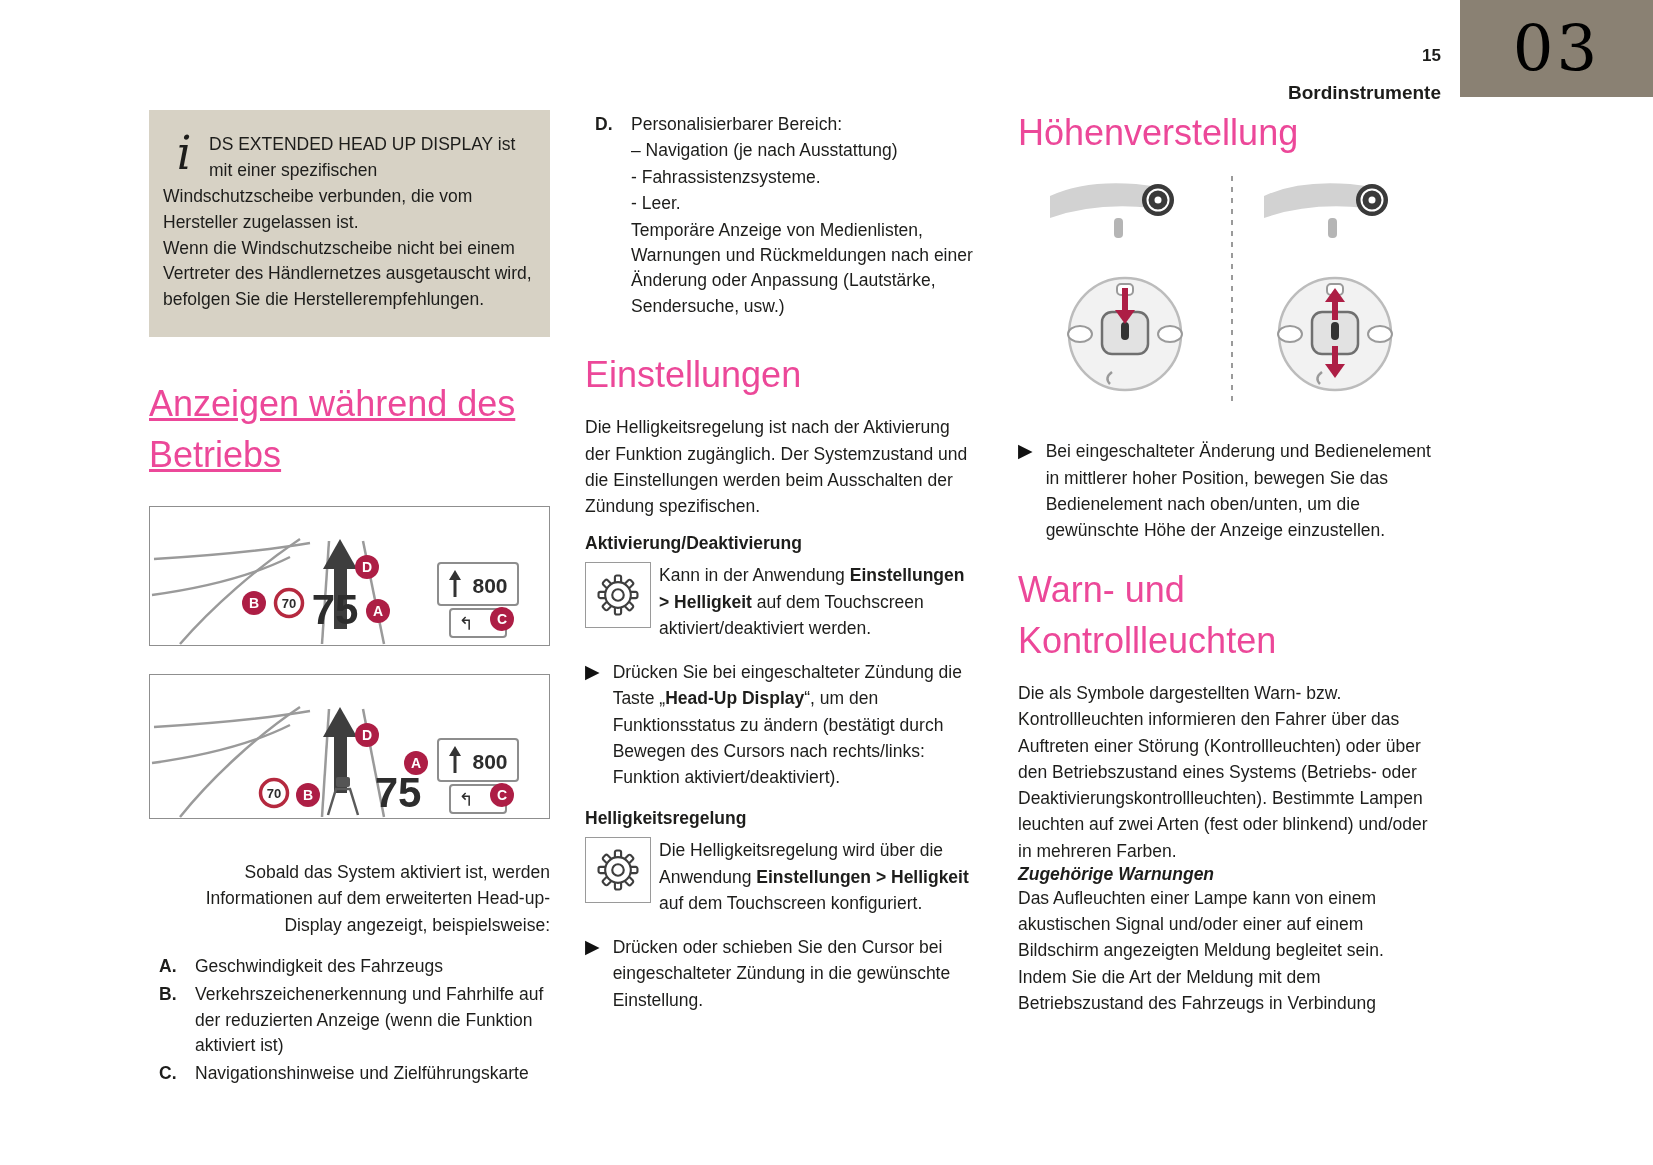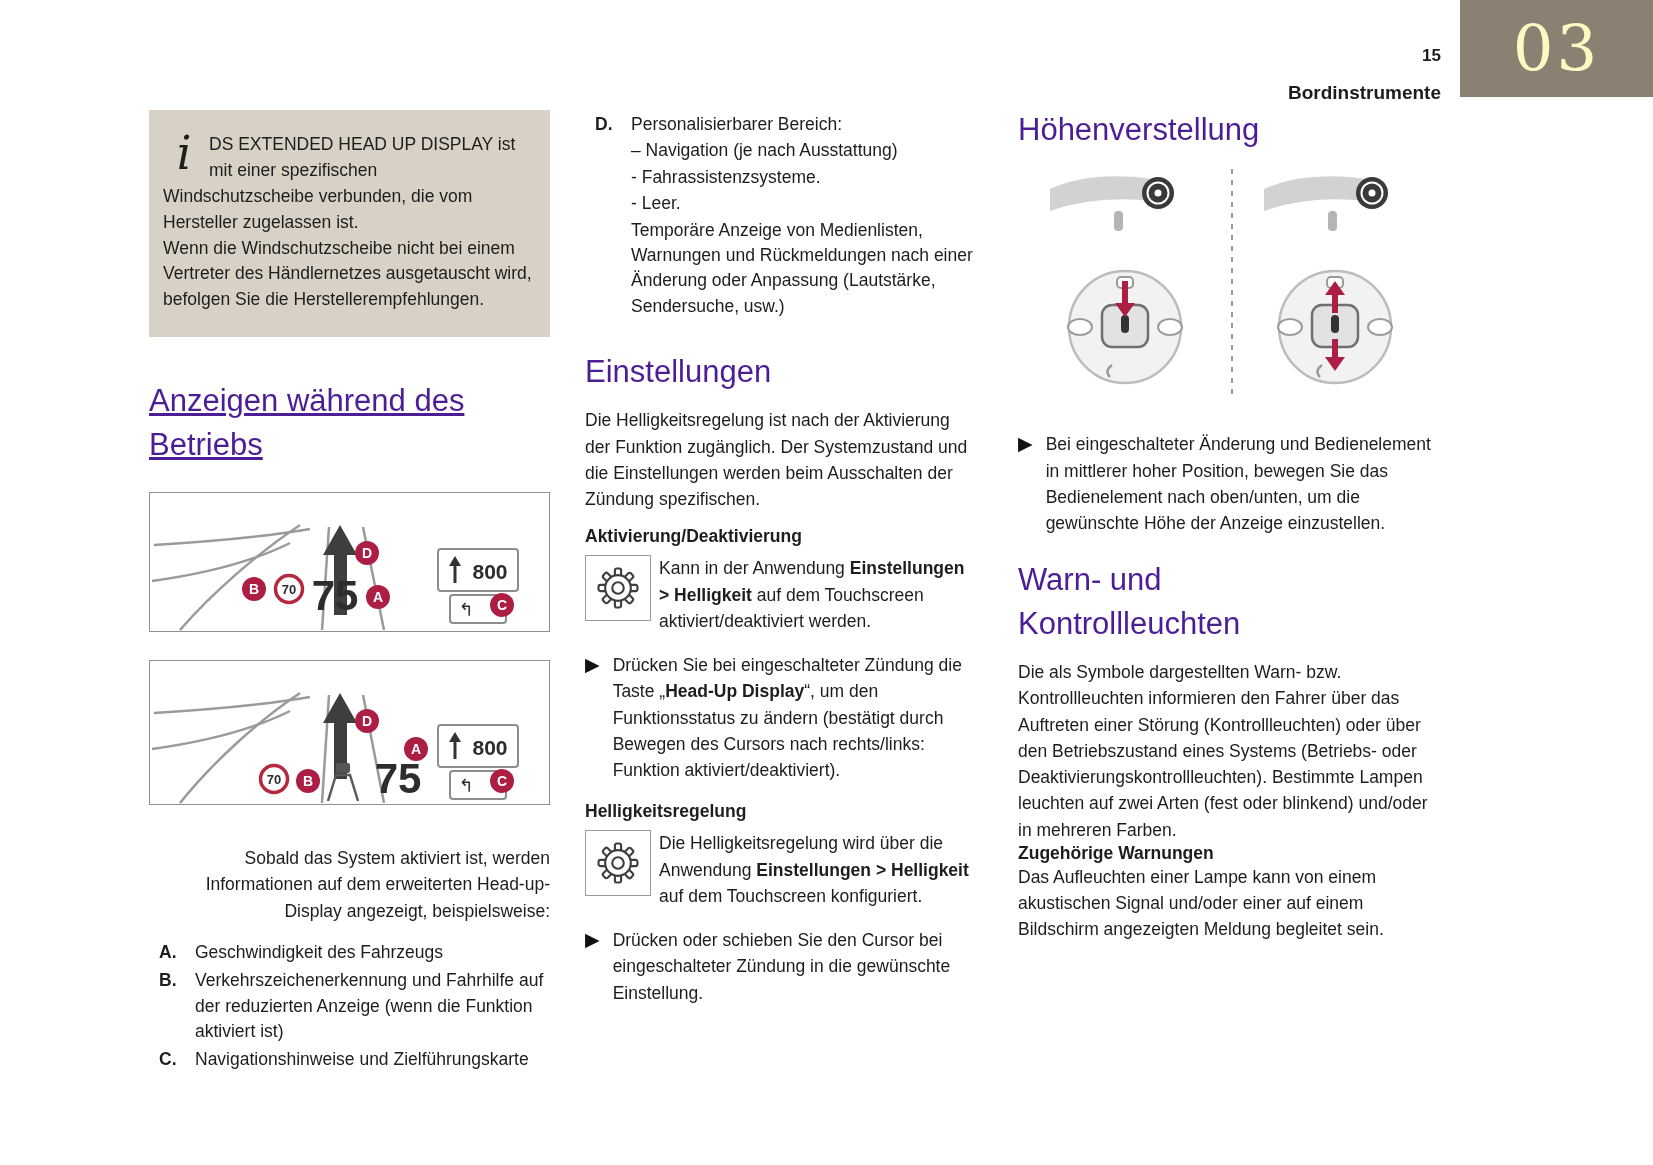--- a/index.html
+++ b/index.html
@@ -7,36 +7,36 @@
   html,body { background:#fff; }
   .page {
     position:relative; width:1653px; height:1165px; background:#fff;
     font-family:"Liberation Sans","DejaVu Sans",sans-serif;
     color:#1d1d1b; overflow:hidden;
   }
 
   
   .chapter-tab {
     position:absolute; top:0; right:0; width:193px; height:97px;
-    background:var(--tab-bg,#8a8173); color:#fef9c3;
+    background:var(--tab-bg,#8a8173); color:#000000;
     display:flex; align-items:center; justify-content:center;
     font-family:"DejaVu Serif",serif; font-size:64px; letter-spacing:3px;
   }
   .page-number { position:absolute; top:46px; right:212px; font-size:17px; font-weight:700; }
   .chapter-title { position:absolute; top:82px; right:212px; font-size:19px; font-weight:700; }
 
   
   .col { position:absolute; }
   .col-left  { left:149px; top:110px; width:401px; }
   .col-mid   { left:585px; top:112px; width:392px; }
   .col-right { left:1018px; top:108px; width:428px; }
 
   
   p, .body-text { font-size:17.5px; line-height:1.5; }
-  h2 { font-size:31px; font-weight:400; line-height:1.4; color:#4c1d95; }
+  h2 { font-size:36px; font-weight:400; line-height:1.4; color:#ec4899; }
   .subhead { font-size:17.5px; font-weight:700; margin:14px 0 4px; }
 
   
   .info-box {
     background:var(--info-bg,#d7d2c5);
     padding:22px 18px 24px 14px;
     font-size:17.5px; line-height:1.48;
   }
   .info-icon {
     float:left; width:42px; text-align:center;
@@ -354,17 +354,18 @@
     </div>
 
     <div class="bullet-row">
       <span class="bullet-icon">▶</span>
       <div class="bullet-text">Bei eingeschalteter Änderung und Bedienelement in mittlerer hoher Position, bewegen Sie das Bedienelement nach oben/unten, um die gewünschte Höhe der Anzeige einzustellen.</div>
     </div>
 
     <h2 class="h-warn">Warn- und Kontrollleuchten</h2>
 
     <p>Die als Symbole dargestellten Warn- bzw. Kontrollleuchten informieren den Fahrer über das Auftreten einer Störung (Kontrollleuchten) oder über den Betriebszustand eines Systems (Betriebs- oder Deaktivierungskontrollleuchten). Bestimmte Lampen leuchten auf zwei Arten (fest oder blinkend) und/oder in mehreren Farben.</p>
-    <div class="subhead" style="margin:0;">Zugehörige Warnungen</div>
+    <div class="subhead" style="margin:0;font-style:italic;">Zugehörige Warnungen</div>
     <p>Das Aufleuchten einer Lampe kann von einem akustischen Signal und/oder einer auf einem Bildschirm angezeigten Meldung begleitet sein.</p>
+    <p>Indem Sie die Art der Meldung mit dem Betriebszustand des Fahrzeugs in Verbindung</p>
   </div>
 
 </div>
 
 </body></html>

